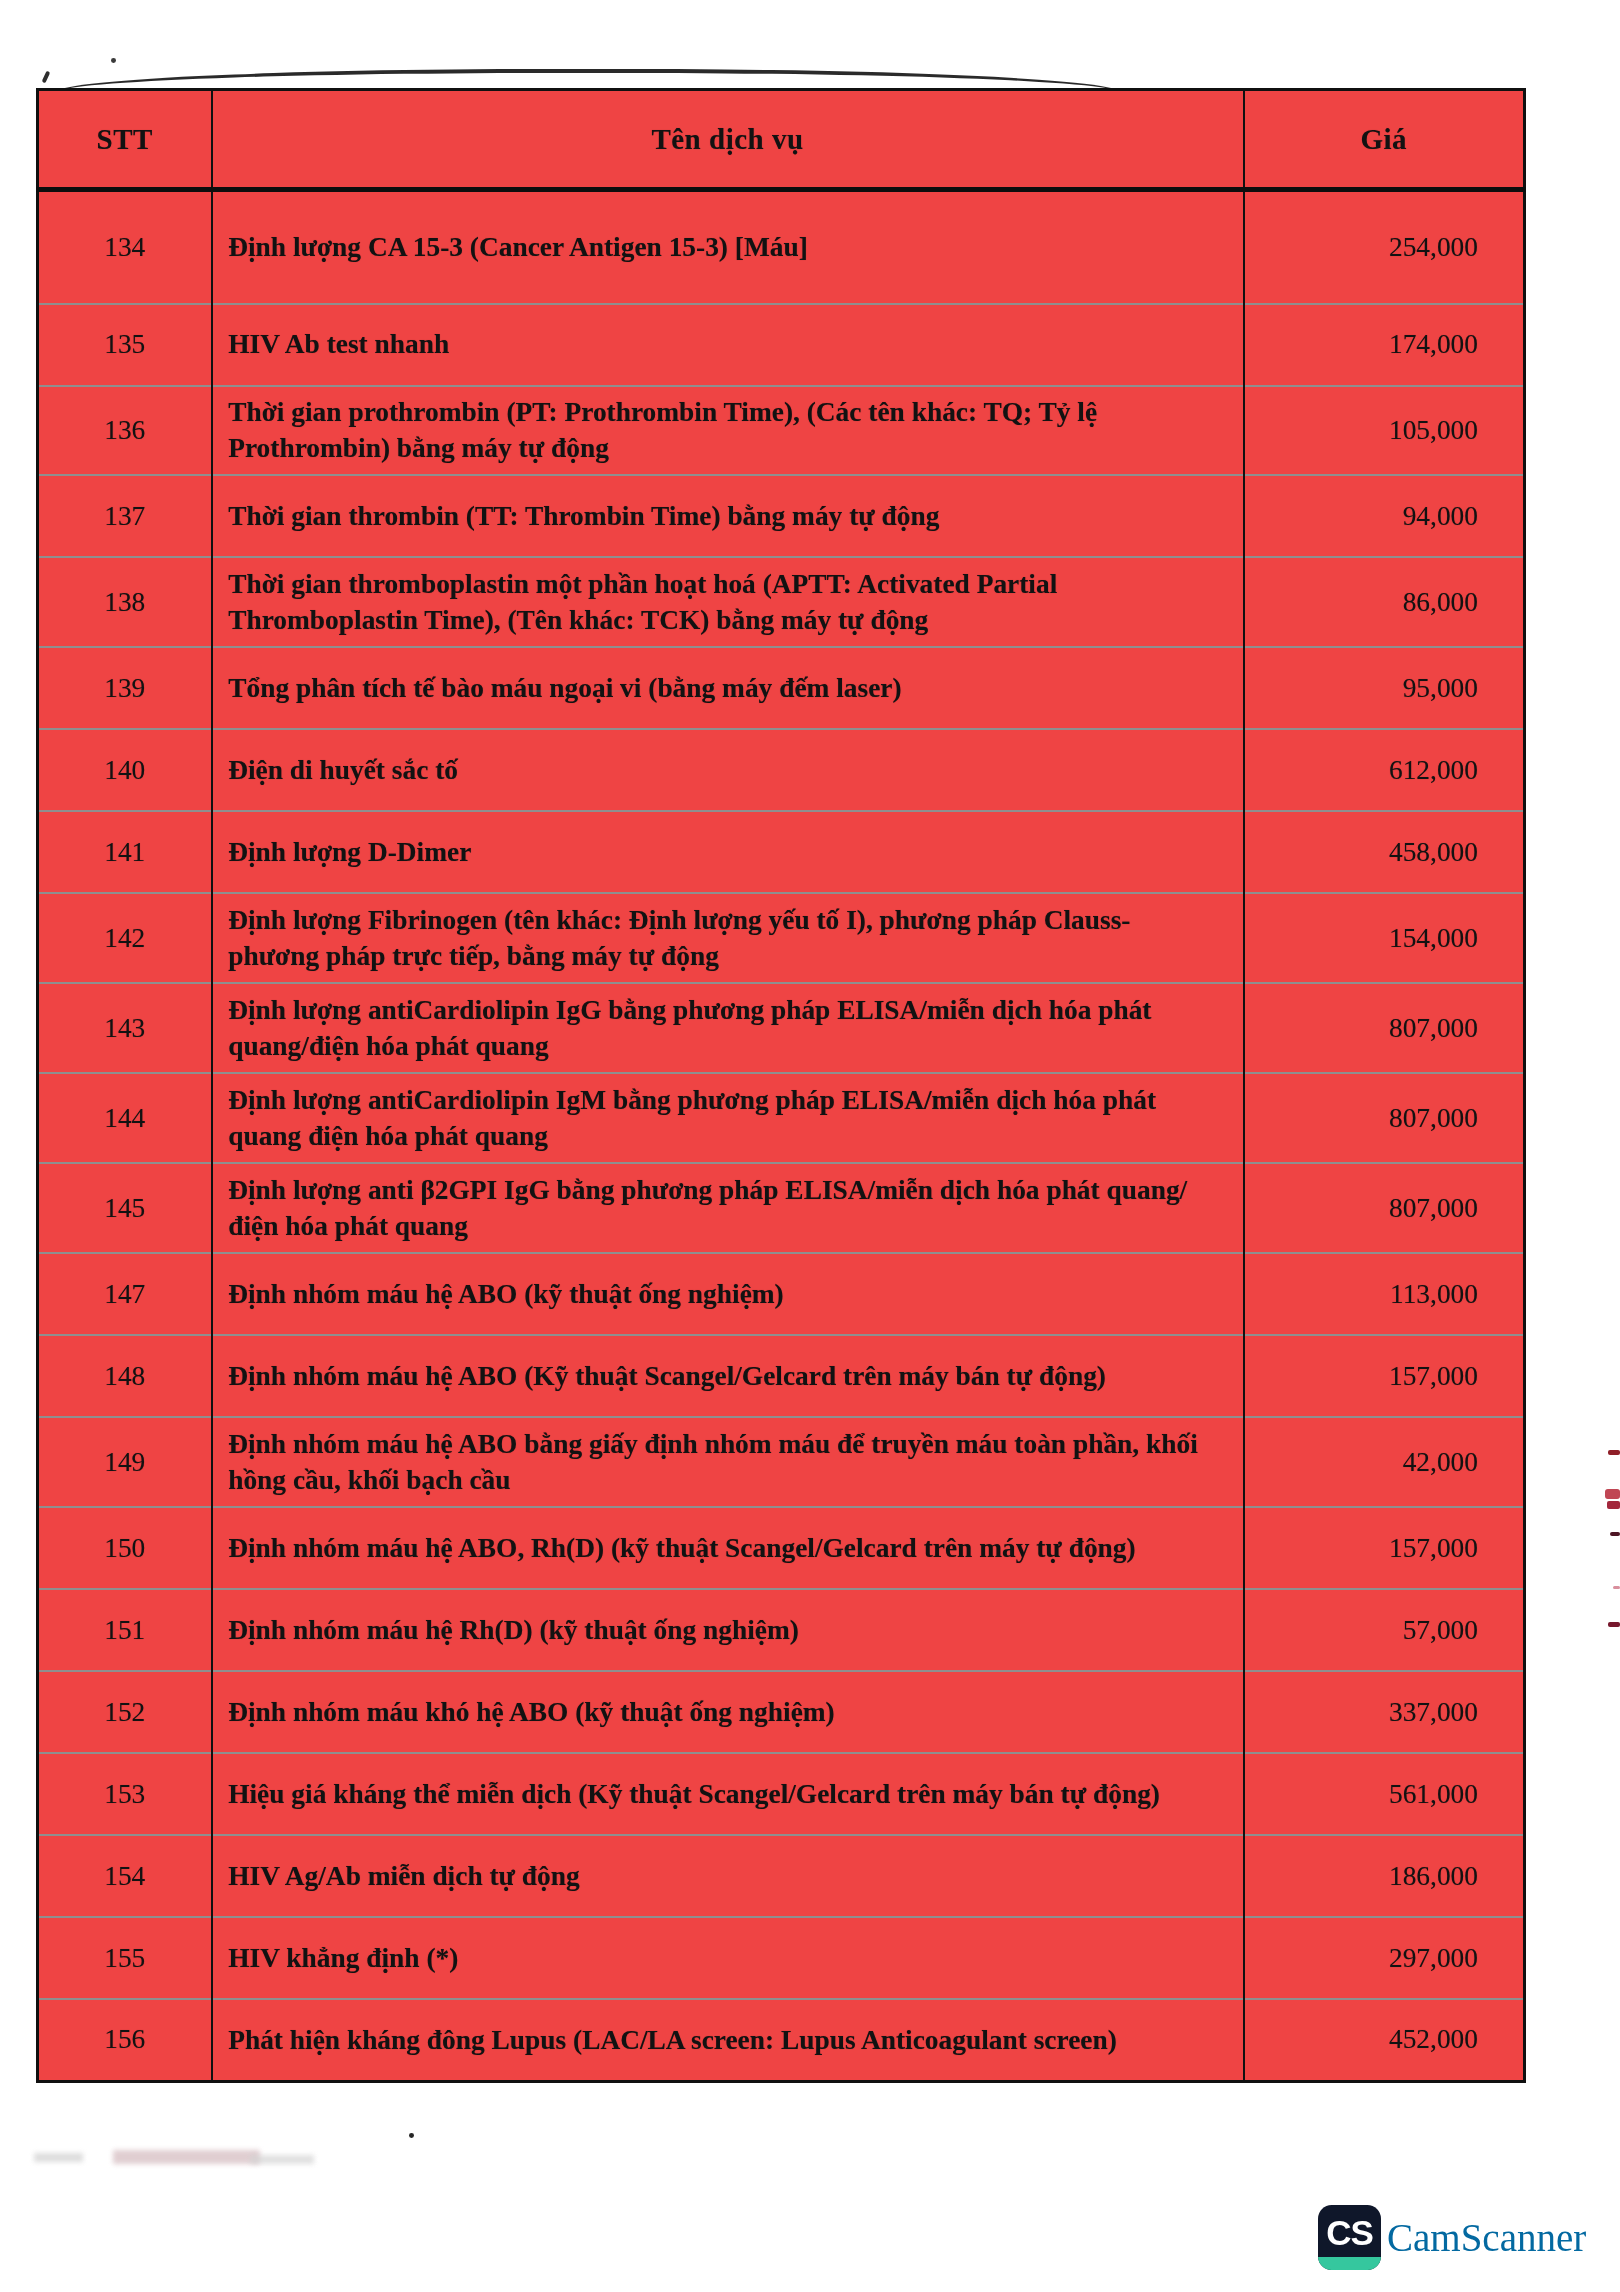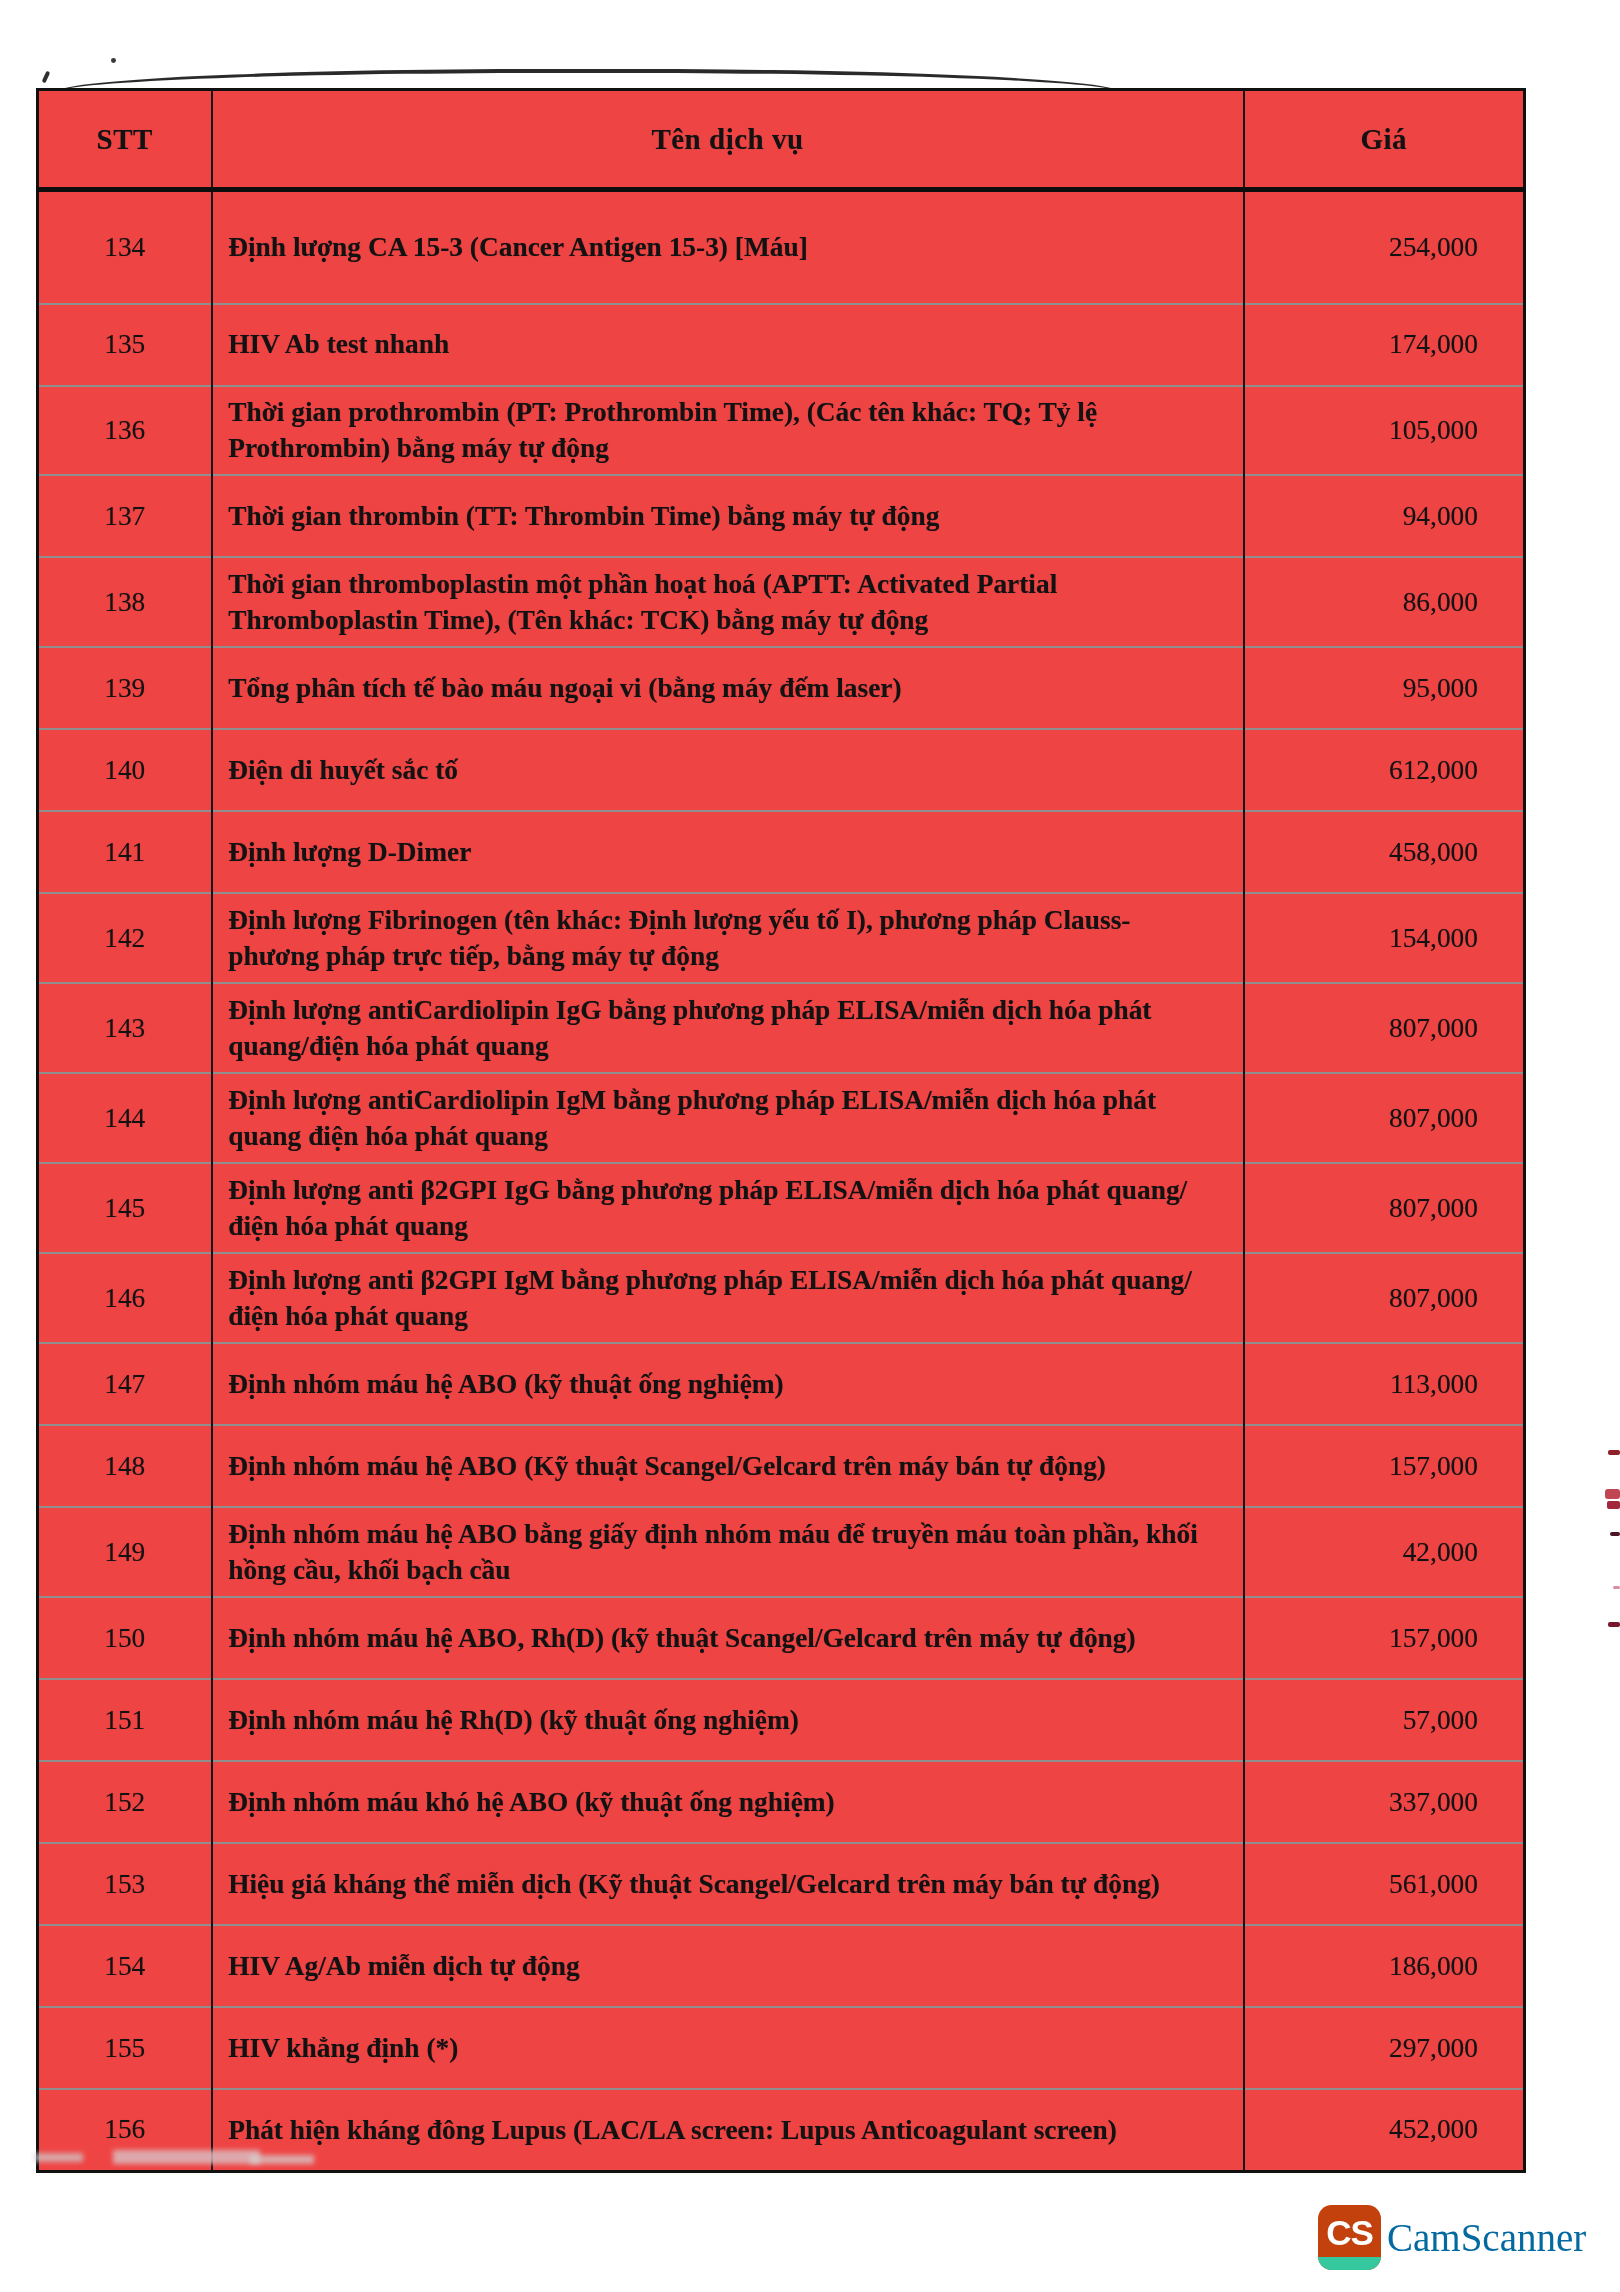--- a/index.html
+++ b/index.html
@@ -67,21 +67,21 @@
   .s1{left:34px;top:2153px;width:49px;height:8.8px;background:#cfcfcf;opacity:.7;}
   .s2{left:113px;top:2150px;width:147px;height:13.7px;background:#d9c2c6;opacity:.8;}
   .s3{left:250px;top:2155px;width:64px;height:8.8px;background:#d4d4d4;opacity:.7;}
 
   
   .watermark{
     position:absolute;left:1318px;top:2205px;
     display:flex;align-items:center;
   }
   .cs-badge{
-    width:63px;height:65px;border-radius:13.7px;background:#c2410c;
+    width:63px;height:65px;border-radius:13.7px;background:#0f172a;
     position:relative;overflow:hidden;flex:0 0 auto;
     display:flex;align-items:center;justify-content:center;
   }
   .cs-text{
     font-family:"Liberation Sans","DejaVu Sans",sans-serif;
     font-weight:bold;font-size:35px;color:#ffffff;letter-spacing:-1px;
     margin-top:-9.8px;
   }
   .cs-strip{
     position:absolute;left:0;bottom:0;width:100%;height:12.7px;background:#35c79e;
@@ -168,25 +168,20 @@
           <td class="stt">144</td>
           <td class="service">Định lượng antiCardiolipin IgM bằng phương pháp ELISA/miễn dịch hóa phát quang điện hóa phát quang</td>
           <td class="price">807,000</td>
         </tr>
         <tr>
           <td class="stt">145</td>
           <td class="service">Định lượng anti β2GPI IgG bằng phương pháp ELISA/miễn dịch hóa phát quang/điện hóa phát quang</td>
           <td class="price">807,000</td>
         </tr>
         <tr>
-          <td class="stt">146</td>
-          <td class="service">Định lượng anti β2GPI IgM bằng phương pháp ELISA/miễn dịch hóa phát quang/điện hóa phát quang</td>
-          <td class="price">807,000</td>
-        </tr>
-        <tr>
           <td class="stt">147</td>
           <td class="service">Định nhóm máu hệ ABO (kỹ thuật ống nghiệm)</td>
           <td class="price">113,000</td>
         </tr>
         <tr>
           <td class="stt">148</td>
           <td class="service">Định nhóm máu hệ ABO (Kỹ thuật Scangel/Gelcard trên máy bán tự động)</td>
           <td class="price">157,000</td>
         </tr>
         <tr>

